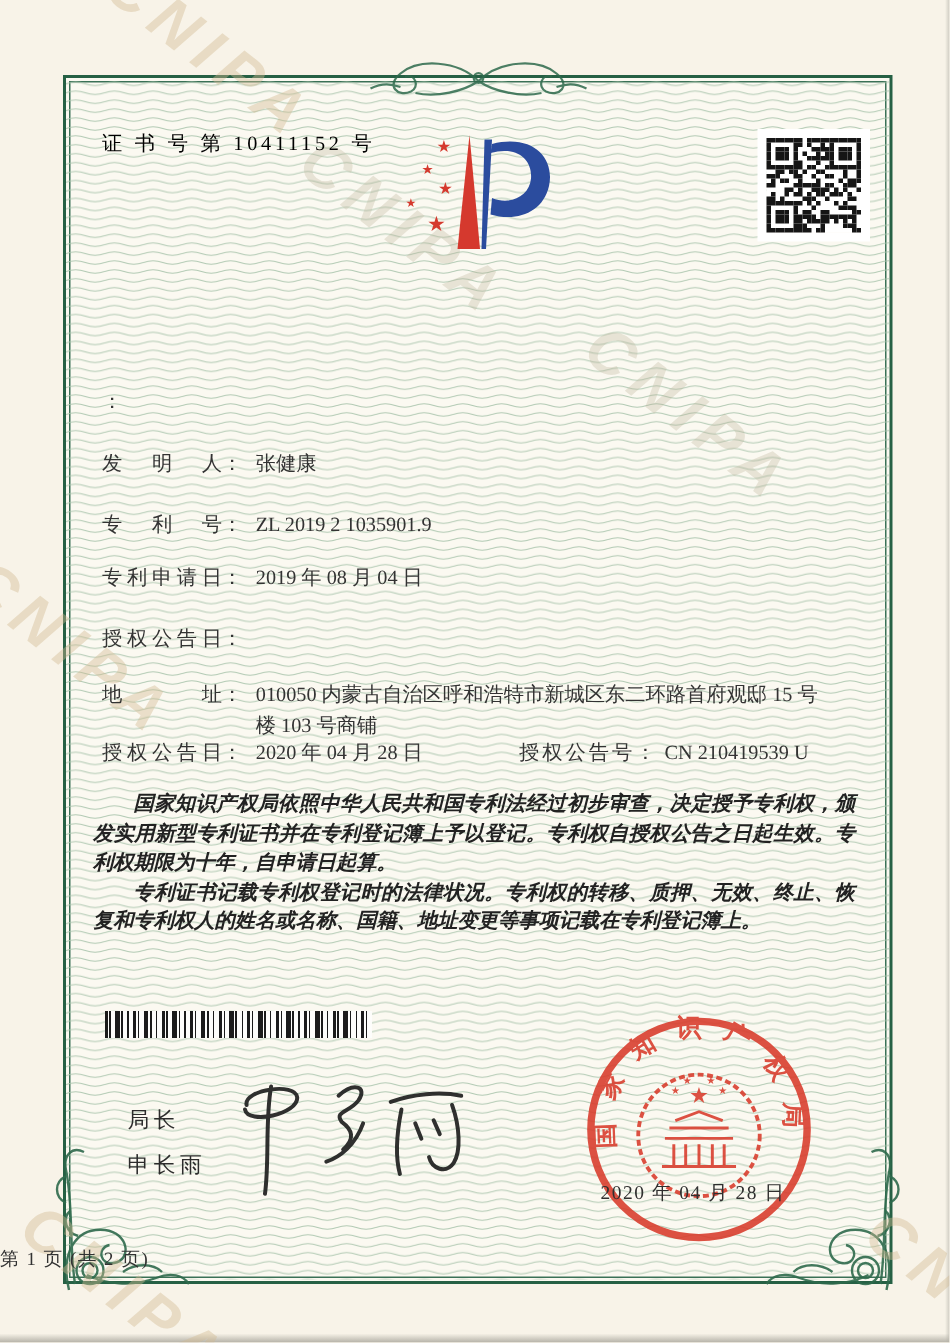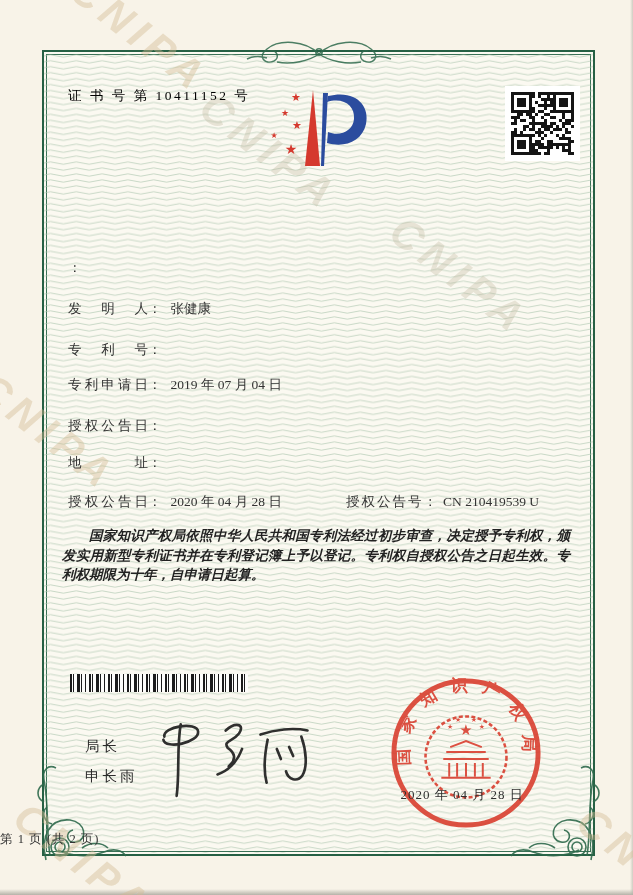--- a/index.html
+++ b/index.html
@@ -455,48 +455,51 @@
           <span class="colon">：</span>
       </div>
       <div class="frow r2">
         <span class="lab">发明人</span>
           <span class="colon">：</span>
         <span class="val">张健康</span>
       </div>
       <div class="frow r3">
         <span class="lab">专利号</span>
           <span class="colon">：</span>
+        <span class="val">ZL 2019 2 1035901.9</span>
       </div>
       <div class="frow r4">
         <span class="lab">专利申请日</span>
           <span class="colon">：</span>
-        <span class="val">2019 年 07 月 04 日</span>
+        <span class="val">2019 年 08 月 04 日</span>
       </div>
       <div class="frow r5">
         <span class="lab">授权公告日</span>
           <span class="colon">：</span>
       </div>
       <div class="frow r6">
         <span class="lab">地址</span>
           <span class="colon">：</span>
+        <span class="val">010050 内蒙古自治区呼和浩特市新城区东二环路首府观邸 15 号楼 103 号商铺</span>
       </div>
       <div class="frow r7">
         <span class="lab">授权公告日</span>
           <span class="colon">：</span>
         <span class="val">2020 年 04 月 28 日</span>
         <span class="grant-right">
           <span class="lab2">授权公告号</span>
             <span>：</span>
           <span class="val2">CN 210419539 U</span>
         </span>
       </div>
     </div>
 
     <div class="paras">
       <p>国家知识产权局依照中华人民共和国专利法经过初步审查，决定授予专利权，颁发实用新型专利证书并在专利登记簿上予以登记。专利权自授权公告之日起生效。专利权期限为十年，自申请日起算。</p>
+      <p>专利证书记载专利权登记时的法律状况。专利权的转移、质押、无效、终止、恢复和专利权人的姓名或名称、国籍、地址变更等事项记载在专利登记簿上。</p>
     </div>
 
     <div class="barcode"></div>
 
     <div class="sig-title">局长</div>
     <div class="sig-name">申长雨</div>
     <svg class="autograph" width="178" height="92" viewBox="0 0 170 90">
       <g fill="none" stroke="#1f1f1f" stroke-width="2.6" stroke-linecap="round" stroke-linejoin="round" opacity="0.92">
         <path d="M28,16 C24,38 27,64 24,86"></path>
         <path d="M12,28 C10,18 44,13 45,23 C46,34 13,41 11,31"></path>

